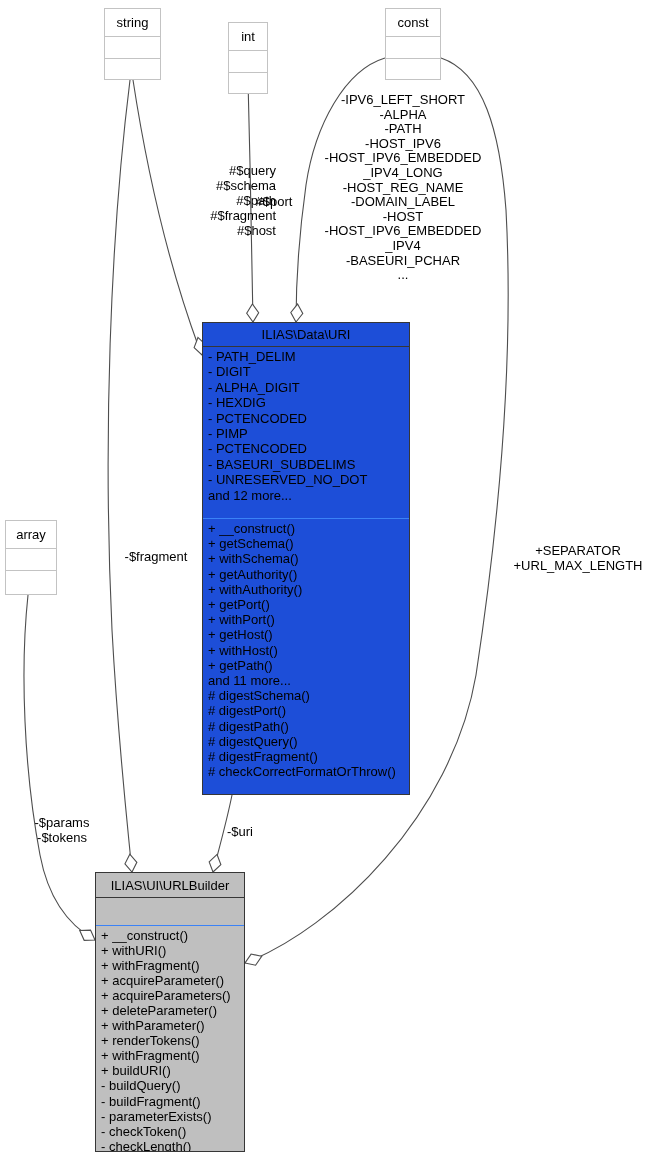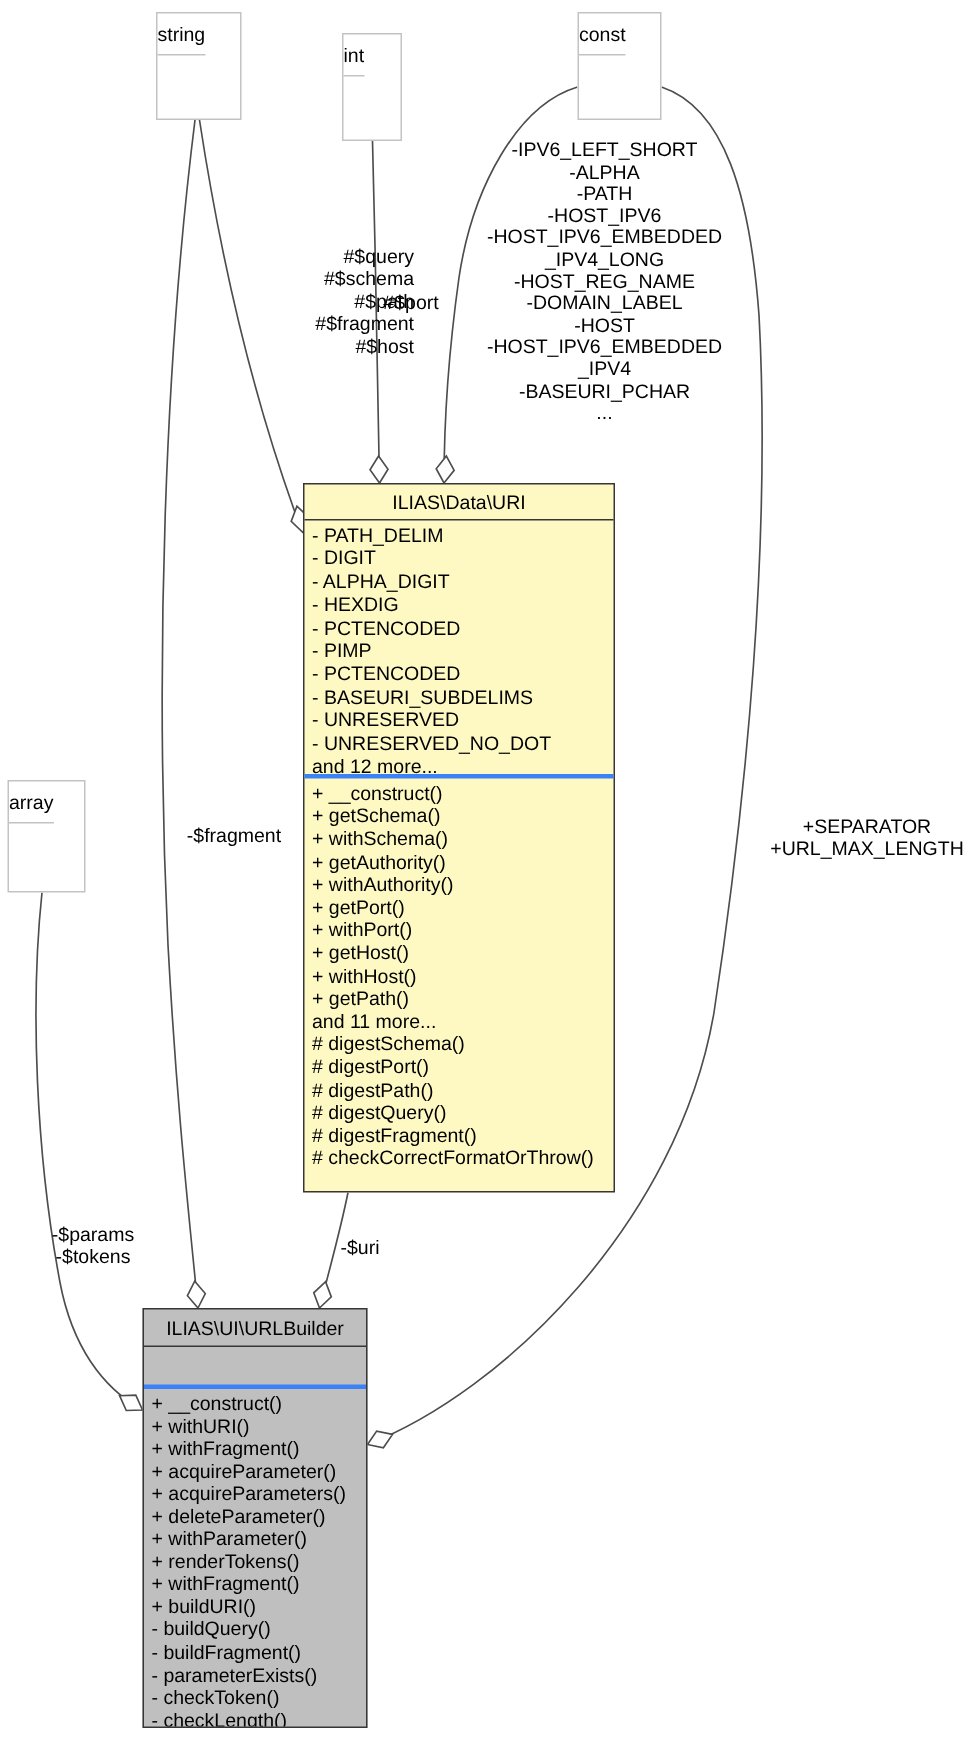--- a/index.html
+++ b/index.html
@@ -17,51 +17,51 @@
   svg.edges path { fill: none; stroke: #4d4d4d; stroke-width: 1.1; }
   svg.edges polygon { fill: #ffffff; stroke: #4d4d4d; stroke-width: 1.1; }
 
   
   .mini-node {
     position: absolute;
     box-sizing: border-box;
     border: 1px solid #c3c3c3;
     background: #ffffff;
     display: flex;
-    flex-direction: row;
+    flex-direction: column;
   }
   .mini-title {
     height: 28px;
     box-sizing: border-box;
     border-bottom: 1px solid #c3c3c3;
     text-align: center;
     line-height: 27px;
   }
   .mini-cell { height: 22px; box-sizing: border-box; border-bottom: 1px solid #c3c3c3; }
   .mini-cell.last { border-bottom: none; flex: 1; }
 
   
   .class-node {
     position: absolute;
     box-sizing: border-box;
     border: 1px solid #363636;
-    background: #fef9c3;
+    background: #1d4ed8;
   }
   .class-node.highlight { background: #bfbfbf; }
   .class-title {
     box-sizing: border-box;
     border-bottom: 1px solid #363636;
     text-align: center;
     display: flex;
     align-items: center;
     justify-content: center;
   }
   .class-section {
     box-sizing: border-box;
-    border-bottom: 3px solid #3b82f6;
+    border-bottom: 1px solid #3b82f6;
     padding: 2px 0 0 5px;
     overflow: hidden;
   }
   .class-section.last { border-bottom: none; }
   .member { white-space: nowrap; }
 
   
   .edge-label {
     position: absolute;
     text-align: center;
@@ -121,21 +121,20 @@
     <div class="class-title" style="height:24px;">ILIAS\Data\URI</div>
     <div class="class-section" style="height:172px; line-height:15.4px;">
         <div class="member">- PATH_DELIM</div>
         <div class="member">- DIGIT</div>
         <div class="member">- ALPHA_DIGIT</div>
         <div class="member">- HEXDIG</div>
         <div class="member">- PCTENCODED</div>
         <div class="member">- PIMP</div>
         <div class="member">- PCTENCODED</div>
         <div class="member">- BASEURI_SUBDELIMS</div>
-        <div class="member">- UNRESERVED</div>
         <div class="member">- UNRESERVED_NO_DOT</div>
         <div class="member">and 12 more...</div>
       </div>
     <div class="class-section last" style="height:276px; line-height:15.2px;">
         <div class="member">+ __construct()</div>
         <div class="member">+ getSchema()</div>
         <div class="member">+ withSchema()</div>
         <div class="member">+ getAuthority()</div>
         <div class="member">+ withAuthority()</div>
         <div class="member">+ getPort()</div>

